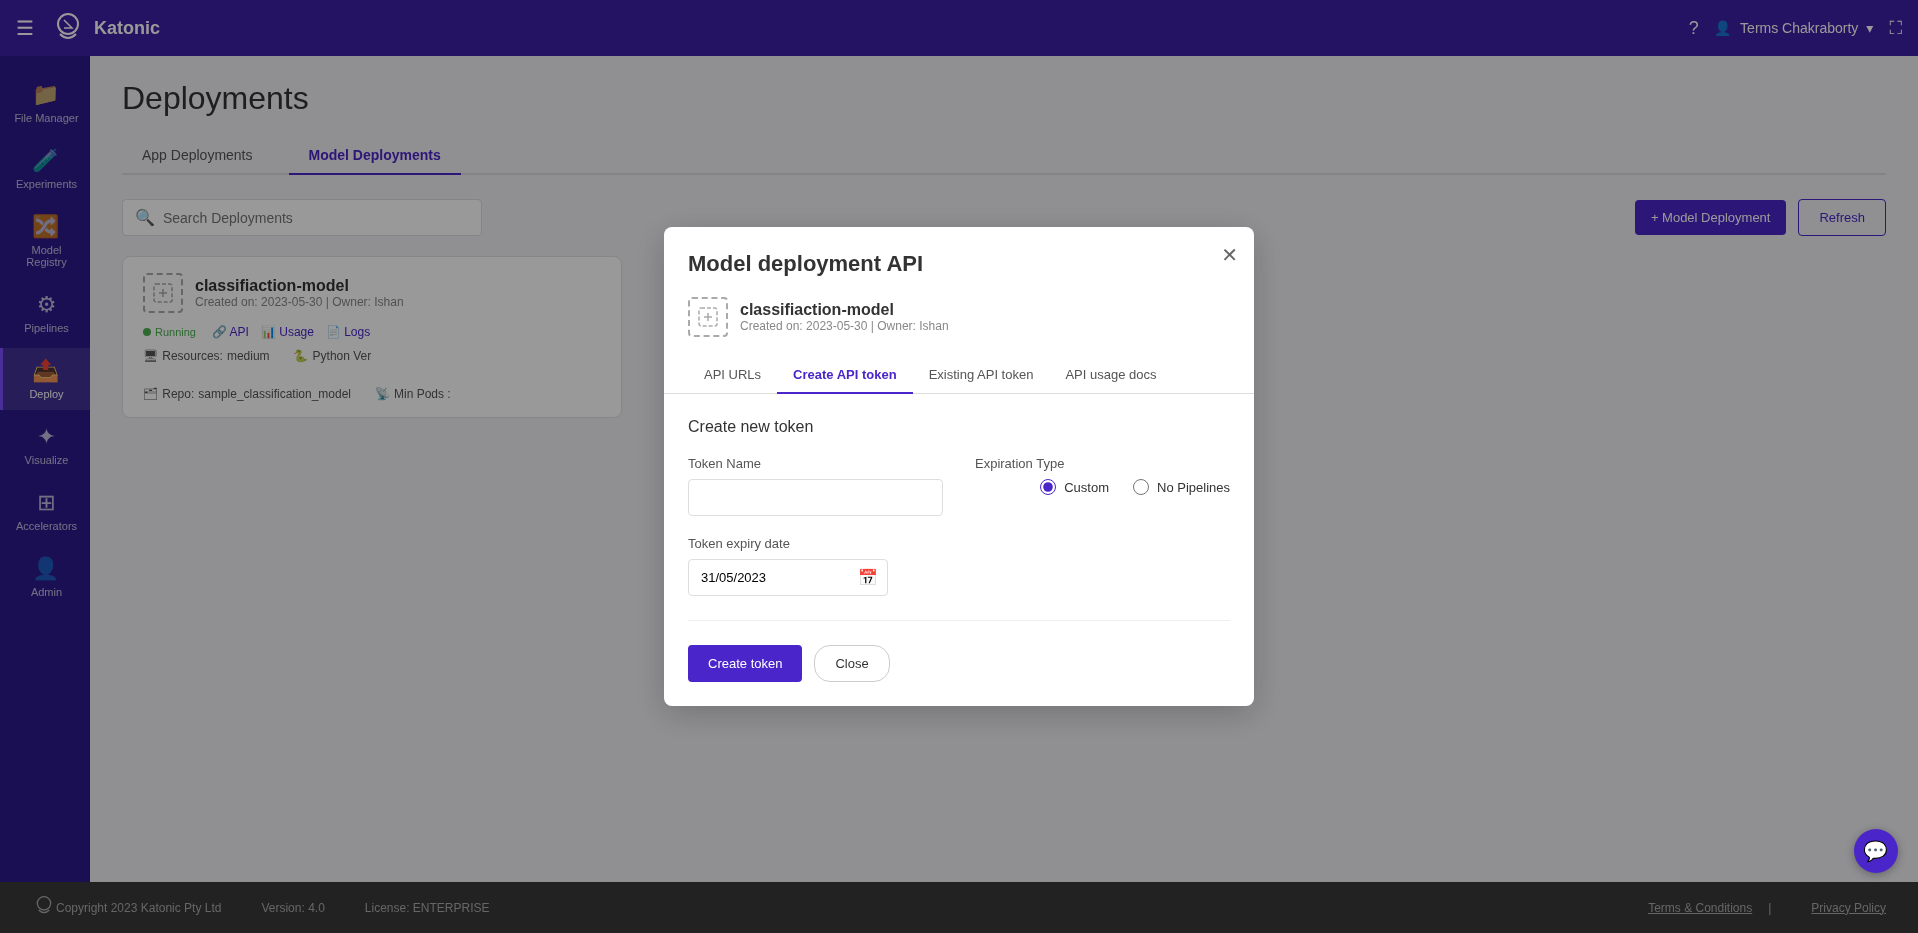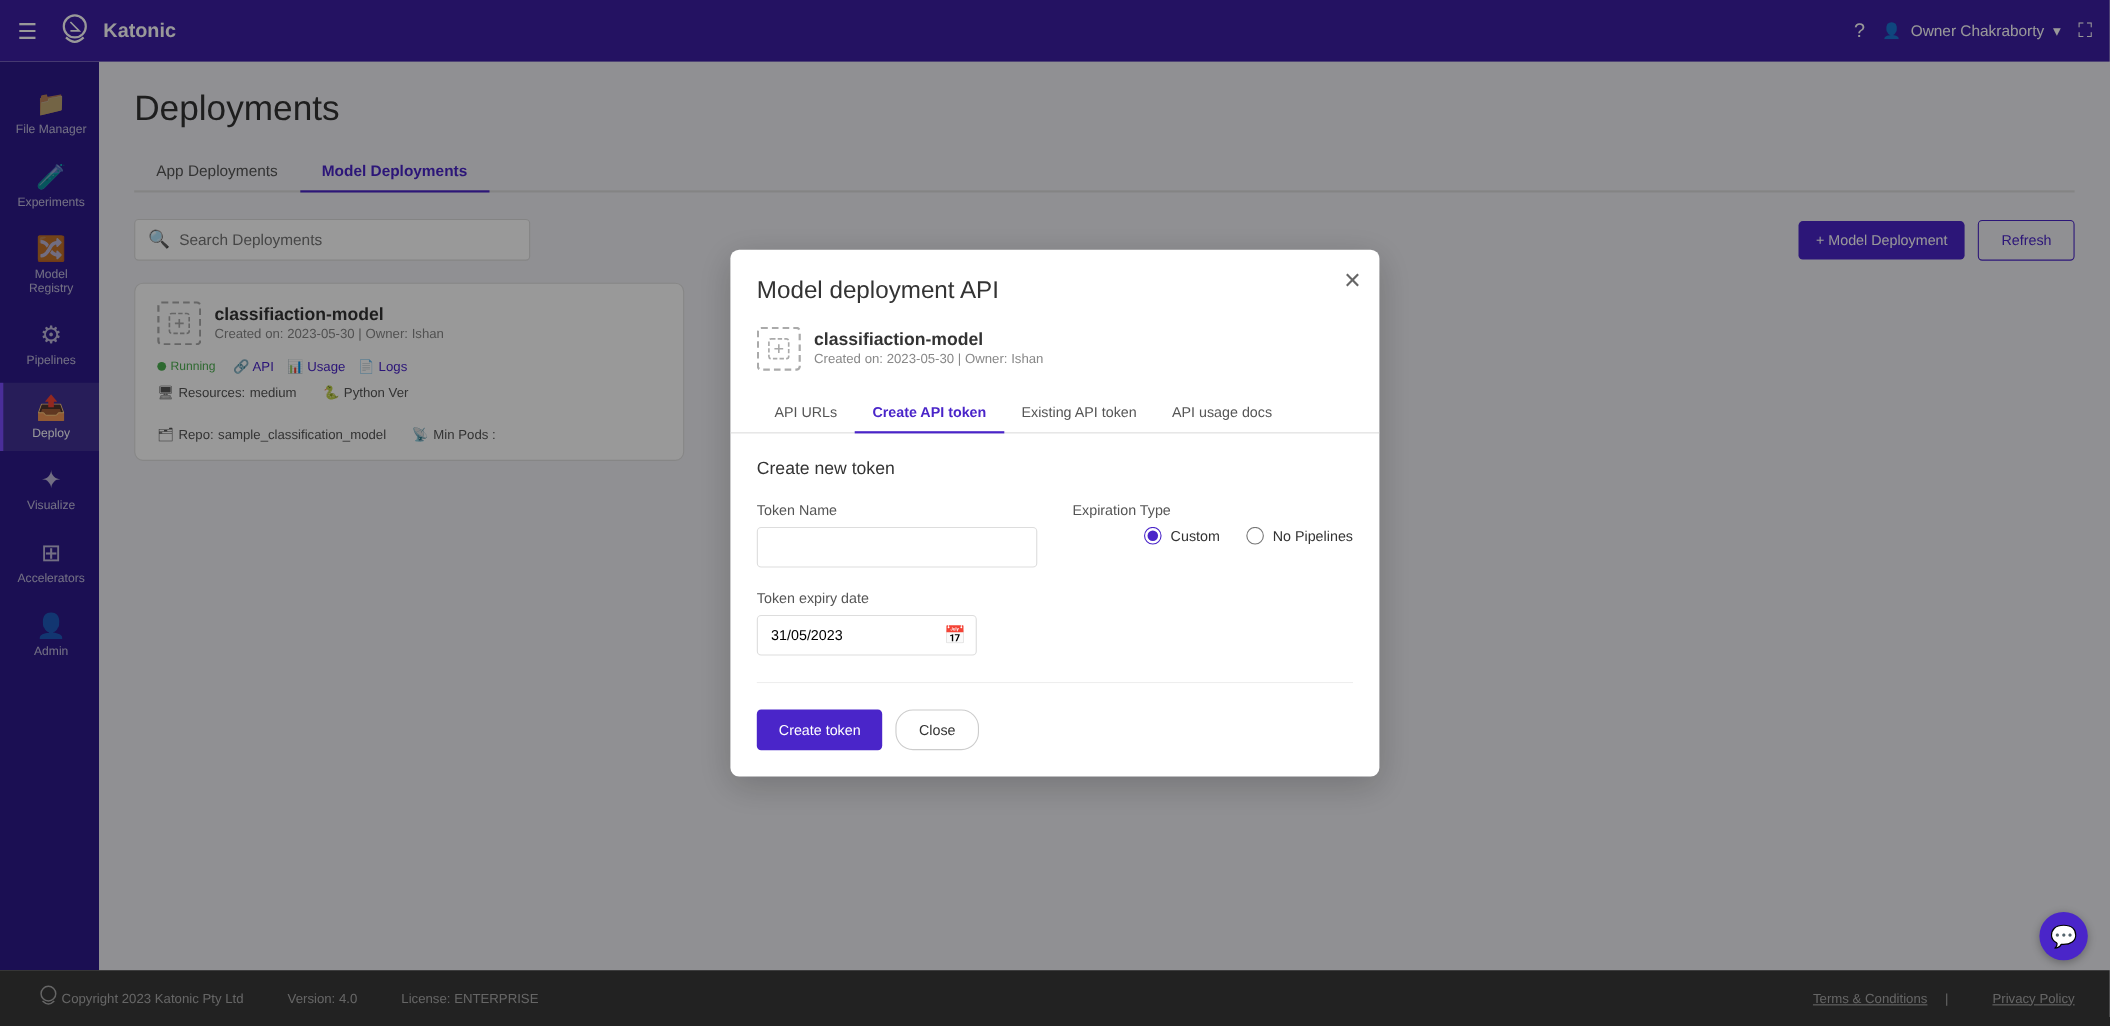--- a/index.html
+++ b/index.html
@@ -70,21 +70,21 @@
       padding: 24px 32px 0;
     }
     .page-title {
       font-size: 32px;
       font-weight: 300;
       color: #333;
       margin-bottom: 20px;
     }
     .tabs-bar {
       display: flex;
-      gap: 0;
+      gap: 16px;
       border-bottom: 2px solid #ddd;
     }
     .tab {
       padding: 10px 20px;
       font-size: 14px;
       color: #555;
       cursor: pointer;
       border-bottom: 2px solid transparent;
       margin-bottom: -2px;
     }
@@ -193,21 +193,21 @@
       width: 590px;
       max-height: 90vh;
       overflow-y: auto;
       position: relative;
       z-index: 101;
       box-shadow: 0 8px 32px rgba(0,0,0,0.2);
     }
     .modal-header {
       padding: 24px 24px 0;
     }
-    .modal-title { font-size: 22px; font-weight: 400; color: #333; margin-bottom: 20px; }
+    .modal-title { font-size: 22px; font-weight: 700; color: #333; margin-bottom: 20px; }
     .modal-model-info { display: flex; align-items: center; gap: 12px; margin-bottom: 20px; }
     .modal-model-icon { width: 40px; height: 40px; border: 2px dashed #aaa; border-radius: 4px; display: flex; align-items: center; justify-content: center; color: #888; font-size: 16px; }
     .modal-model-name { font-size: 16px; font-weight: 600; color: #333; }
     .modal-model-sub { font-size: 12px; color: #888; }
     .modal-close {
       position: absolute;
       top: 16px;
       right: 16px;
       background: none;
       border: none;
@@ -308,21 +308,21 @@
         <path d="M10 24 Q18 32 26 24" stroke="white" stroke-width="2" fill="none"></path>
         <path d="M14 10 L22 18 L14 18" stroke="white" stroke-width="1.5" fill="none"></path>
       </svg>
       <span>Katonic</span>
     </div>
   </div>
   <div class="top-nav-right">
     <span class="top-nav-icon">?</span>
     <div class="user-info">
       <span>👤</span>
-      <span>Owner Chakraborty</span>
+      <span>Terms Chakraborty</span>
       <span>▾</span>
     </div>
     <span class="top-nav-icon">⛶</span>
   </div>
 </nav>
 
 <div class="main-layout">
 
   <aside class="sidebar">
     <div class="sidebar-item">

